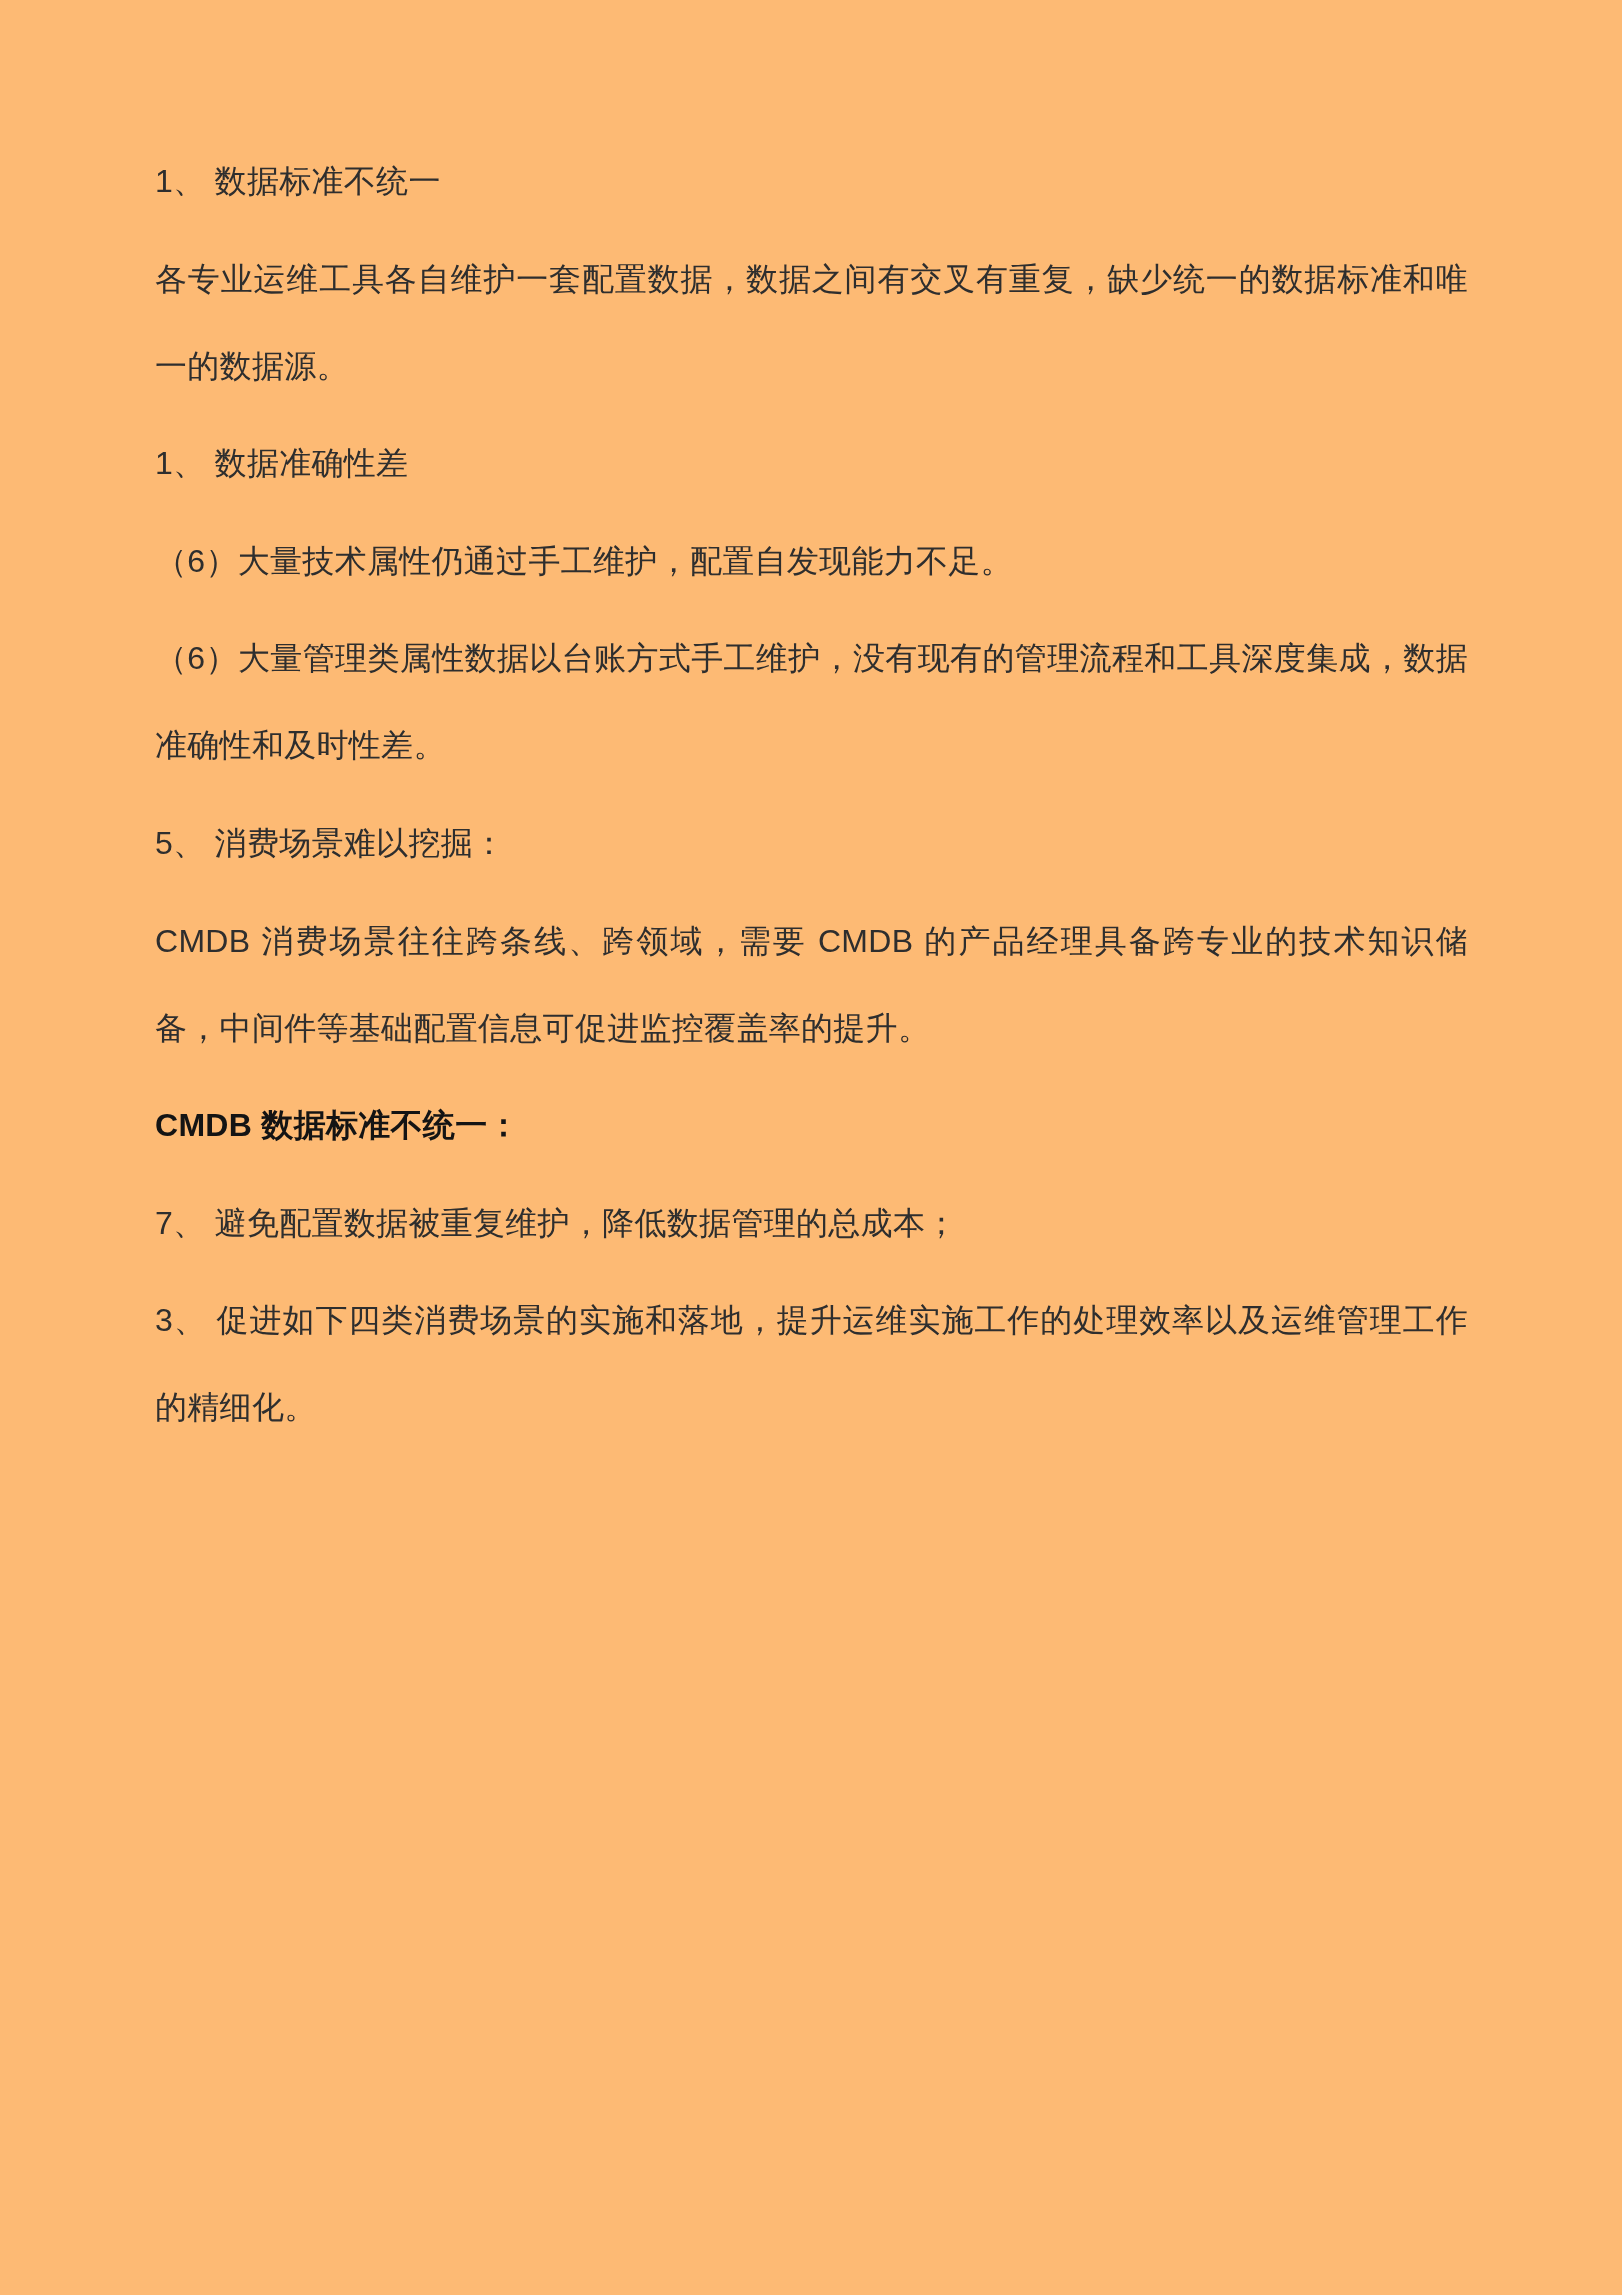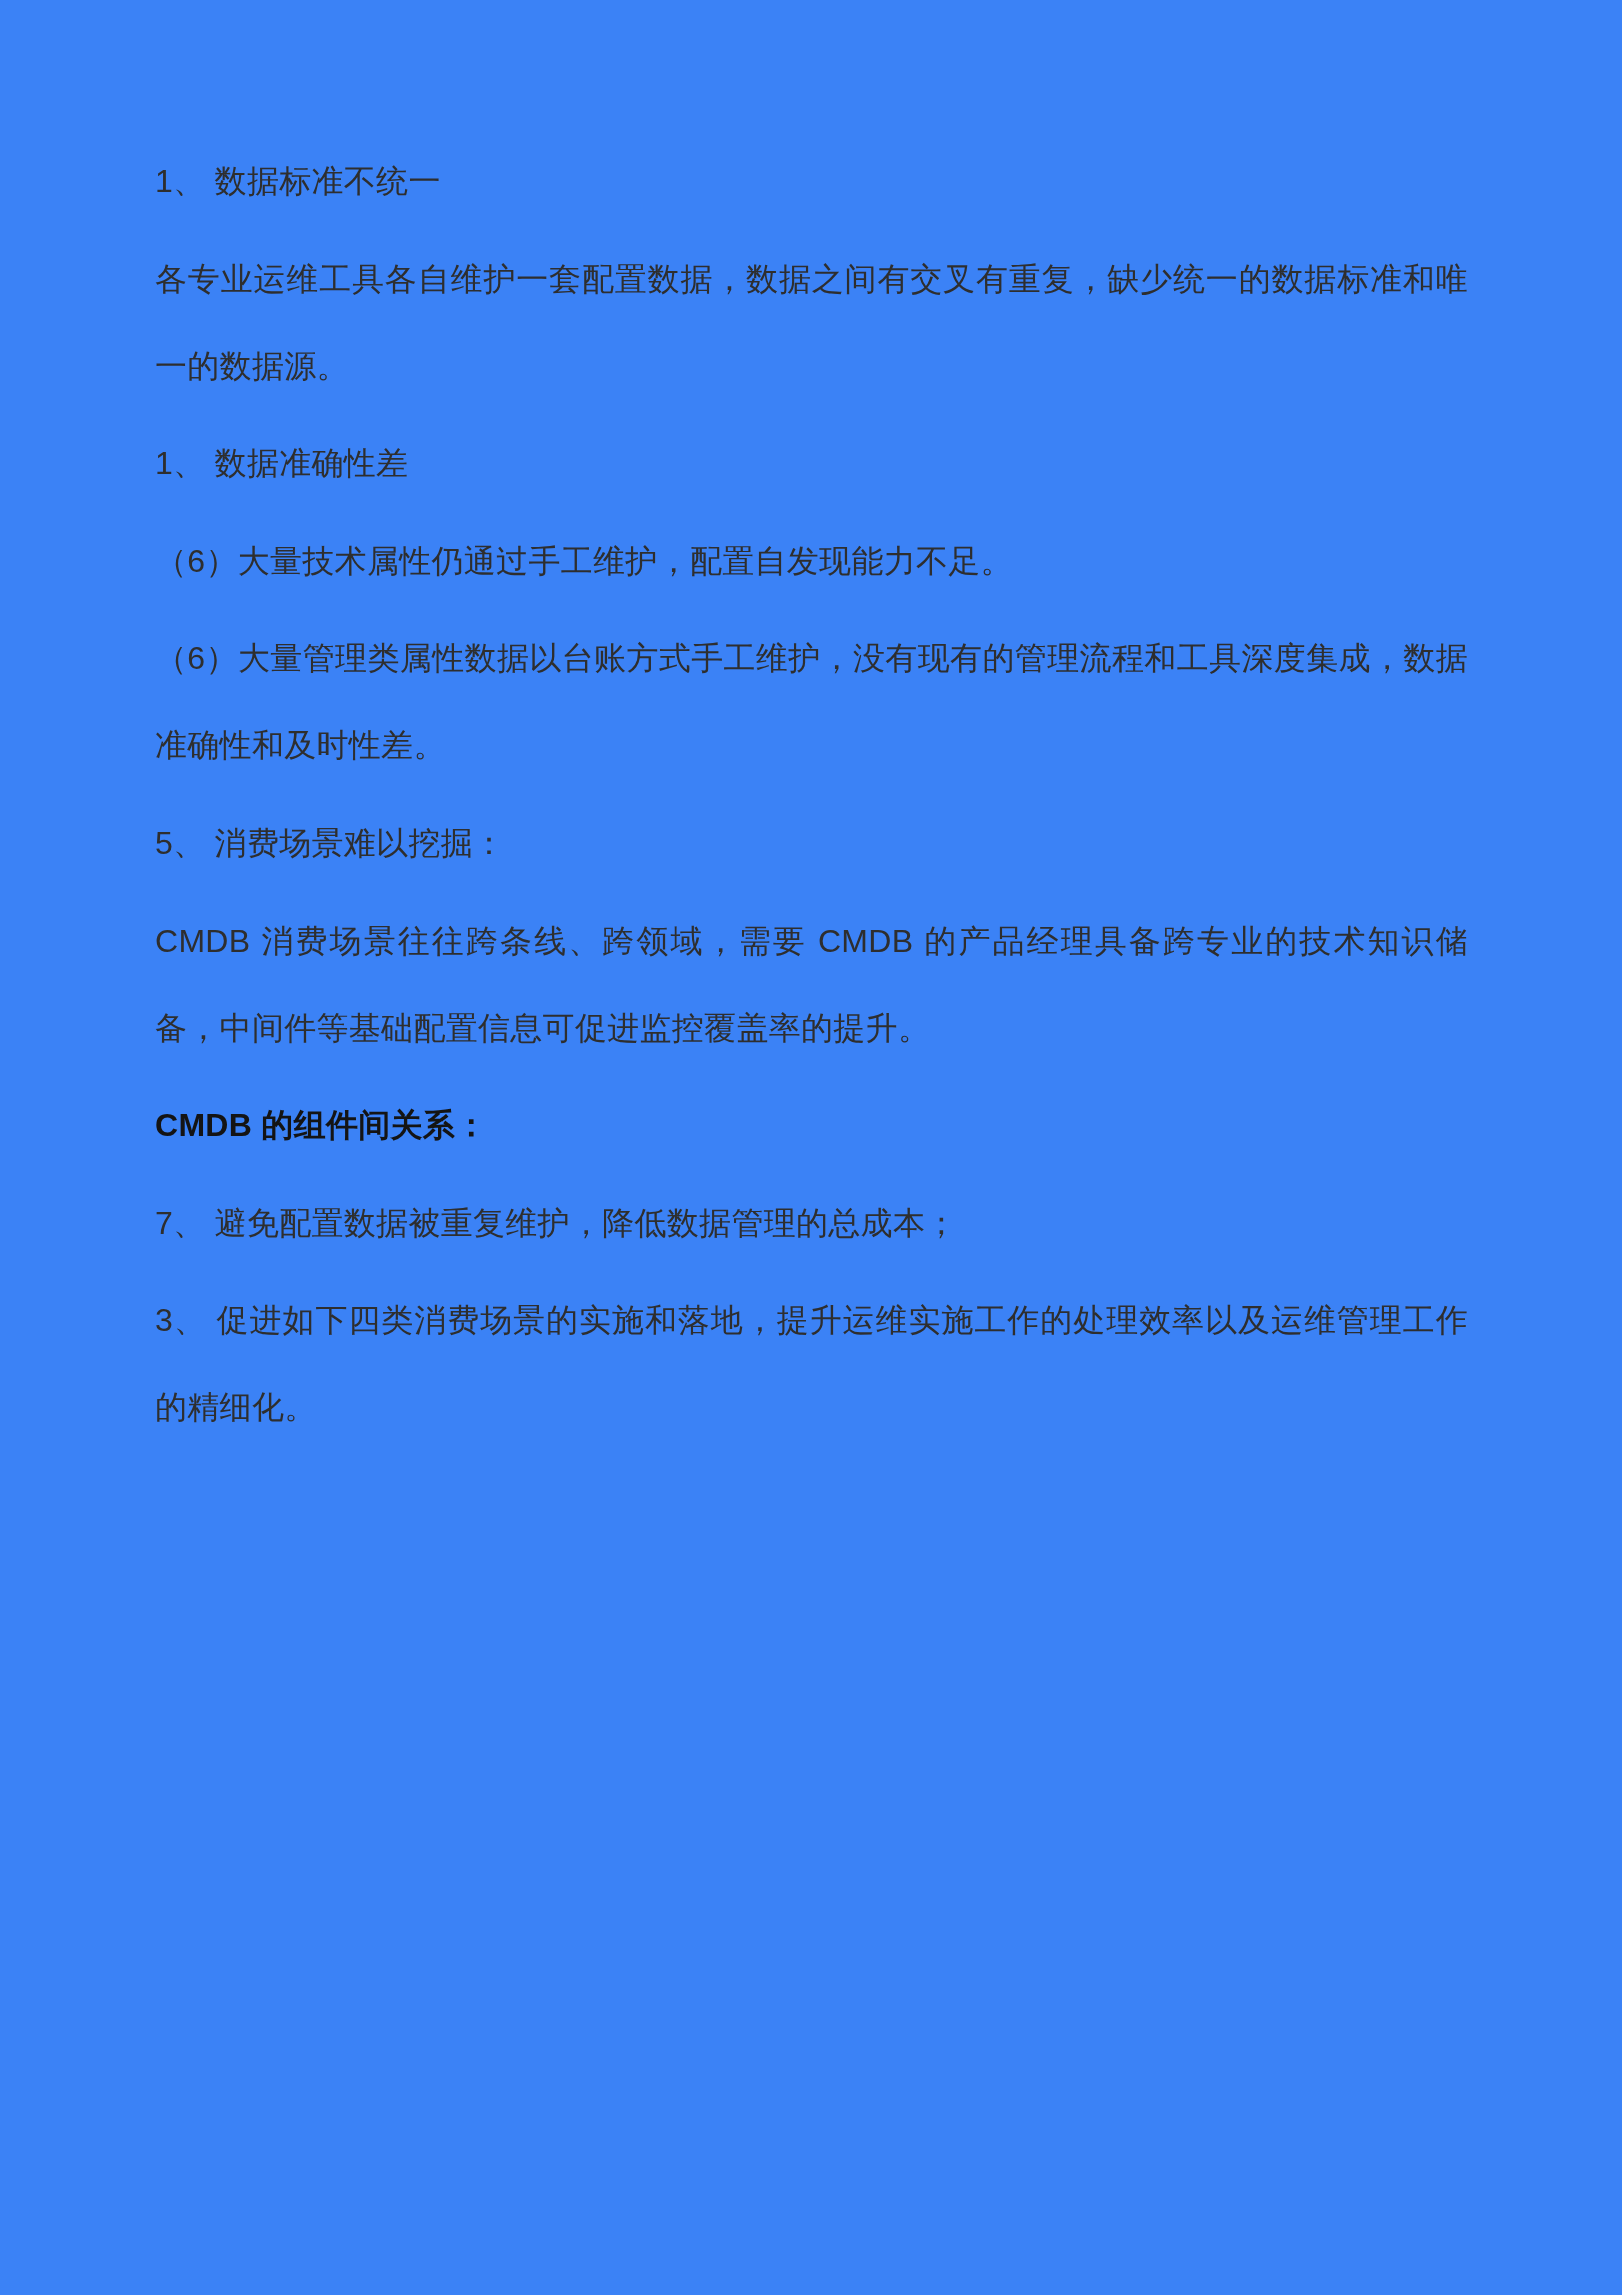--- a/index.html
+++ b/index.html
@@ -4,21 +4,21 @@
 <style>
   html, body {
     margin: 0;
     padding: 0;
     background: #ffffff;
   }
   .page {
     position: relative;
     width: 1622px;
     height: 2295px;
-    background: #3b82f6;
+    background: #fdba74;
     overflow: hidden;
   }
   .content {
     position: absolute;
     left: 155px;
     top: 138px;
     width: 1313px;
   }
   p.para {
     margin: 0 0 10.6px 0;
@@ -41,18 +41,18 @@
 
 <div class="page">
   <div class="content">
     <p class="para">1、 数据标准不统一</p>
     <p class="para">各专业运维工具各自维护一套配置数据，数据之间有交叉有重复，缺少统一的数据标准和唯一的数据源。</p>
     <p class="para">1、 数据准确性差</p>
     <p class="para">（6）大量技术属性仍通过手工维护，配置自发现能力不足。</p>
     <p class="para">（6）大量管理类属性数据以台账方式手工维护，没有现有的管理流程和工具深度集成，数据准确性和及时性差。</p>
     <p class="para">5、 消费场景难以挖掘：</p>
     <p class="para">CMDB 消费场景往往跨条线、跨领域，需要 CMDB 的产品经理具备跨专业的技术知识储备，中间件等基础配置信息可促进监控覆盖率的提升。</p>
-    <p class="para heading">CMDB 的组件间关系：</p>
+    <p class="para heading">CMDB 数据标准不统一：</p>
     <p class="para">7、 避免配置数据被重复维护，降低数据管理的总成本；</p>
     <p class="para">3、 促进如下四类消费场景的实施和落地，提升运维实施工作的处理效率以及运维管理工作的精细化。</p>
   </div>
 </div>
 
 
 </body></html>

